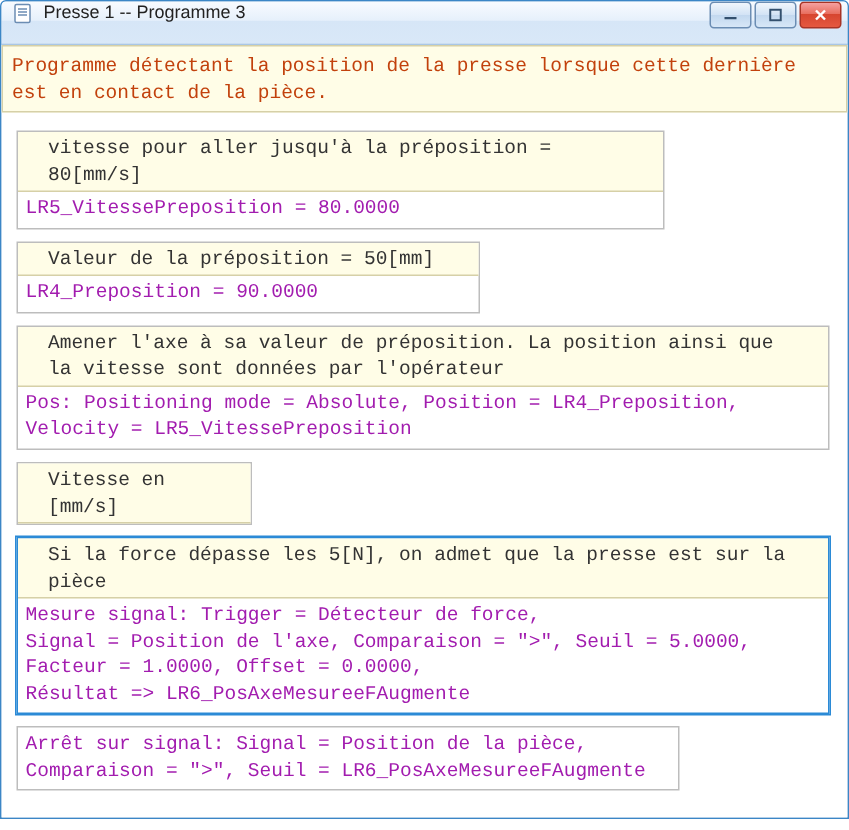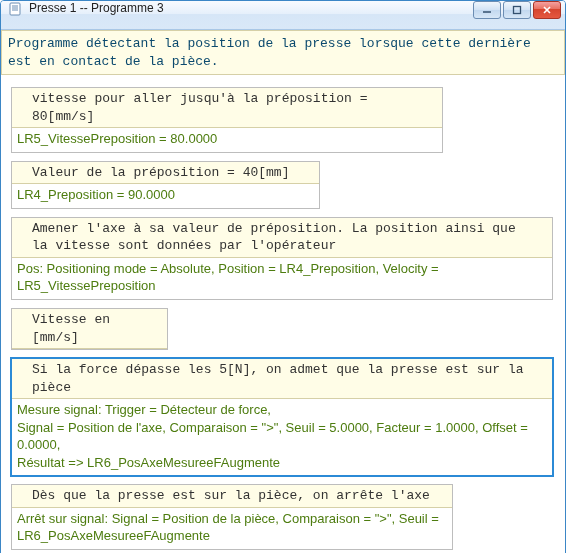--- a/index.html
+++ b/index.html
@@ -68,21 +68,21 @@
   .client {
     padding: 0;
     background: #fff;
   }
   .header-comment {
     background: #fffde7;
     border: 1px solid #d6d0a7;
     padding: 4px 6px;
     font-family: "Consolas", "Courier New", monospace;
     font-size: 13px;
-    color: #0c4a6e;
+    color: #c2410c;
     line-height: 1.35;
     word-wrap: break-word;
   }
   .body {
     padding: 6px 10px 10px 10px;
   }
   .block {
     border: 1px solid #bdbdbd;
     margin: 6px 0 8px 0;
     background: #fff;
@@ -96,23 +96,23 @@
     border-bottom: 1px solid #d6d0a7;
     padding: 2px 20px;
     font-family: "Consolas", "Courier New", monospace;
     font-size: 13px;
     color: #333;
     line-height: 1.35;
     word-wrap: break-word;
   }
   .block-code {
     padding: 2px 5px 4px 5px;
-    font-family: Liberation Sans, sans-serif;
+    font-family: Liberation Mono, monospace;
     font-size: 13px;
-    color: #4d7c0f;
+    color: #a21caf;
     line-height: 1.35;
     word-wrap: break-word;
     white-space: pre-wrap;
   }
   .block.w1 { width: 430px; }
   .block.w2 { width: 307px; }
   .block.w3 { width: 540px; }
   .block.w4 { width: 155px; }
   .block.w5 { width: 540px; }
   .block.w6 { width: 440px; }
@@ -156,21 +156,21 @@
     <div class="header-comment">Programme détectant la position de la presse lorsque cette dernière est en contact de la pièce.</div>
 
     <div class="body">
 
       <div class="block w1">
         <div class="block-label">vitesse pour aller jusqu'à la préposition = 80[mm/s]</div>
         <div class="block-code">LR5_VitessePreposition = 80.0000</div>
       </div>
 
       <div class="block w2">
-        <div class="block-label">Valeur de la préposition = 40[mm]</div>
+        <div class="block-label">Valeur de la préposition = 50[mm]</div>
         <div class="block-code">LR4_Preposition = 90.0000</div>
       </div>
 
       <div class="block w3">
         <div class="block-label">Amener l'axe à sa valeur de préposition.
 La position ainsi que la vitesse sont données par l'opérateur</div>
         <div class="block-code">Pos: Positioning mode = Absolute, Position = LR4_Preposition, Velocity = LR5_VitessePreposition</div>
       </div>
 
       <div class="block w4">
@@ -178,19 +178,18 @@
       </div>
 
       <div class="block w5 selected">
         <div class="block-label">Si la force dépasse les 5[N], on admet que la presse est sur la pièce</div>
         <div class="block-code">Mesure signal: Trigger = Détecteur de force,
 Signal = Position de l'axe, Comparaison = "&gt;", Seuil = 5.0000, Facteur = 1.0000, Offset = 0.0000,
 Résultat =&gt; LR6_PosAxeMesureeFAugmente</div>
       </div>
 
       <div class="block w6">
-        <div class="block-label">Dès que la presse est sur la pièce, on arrête l'axe</div>
         <div class="block-code">Arrêt sur signal: Signal = Position de la pièce, Comparaison = "&gt;", Seuil = LR6_PosAxeMesureeFAugmente</div>
       </div>
 
     </div>
   </div>
 </div>
 
 </body></html>

